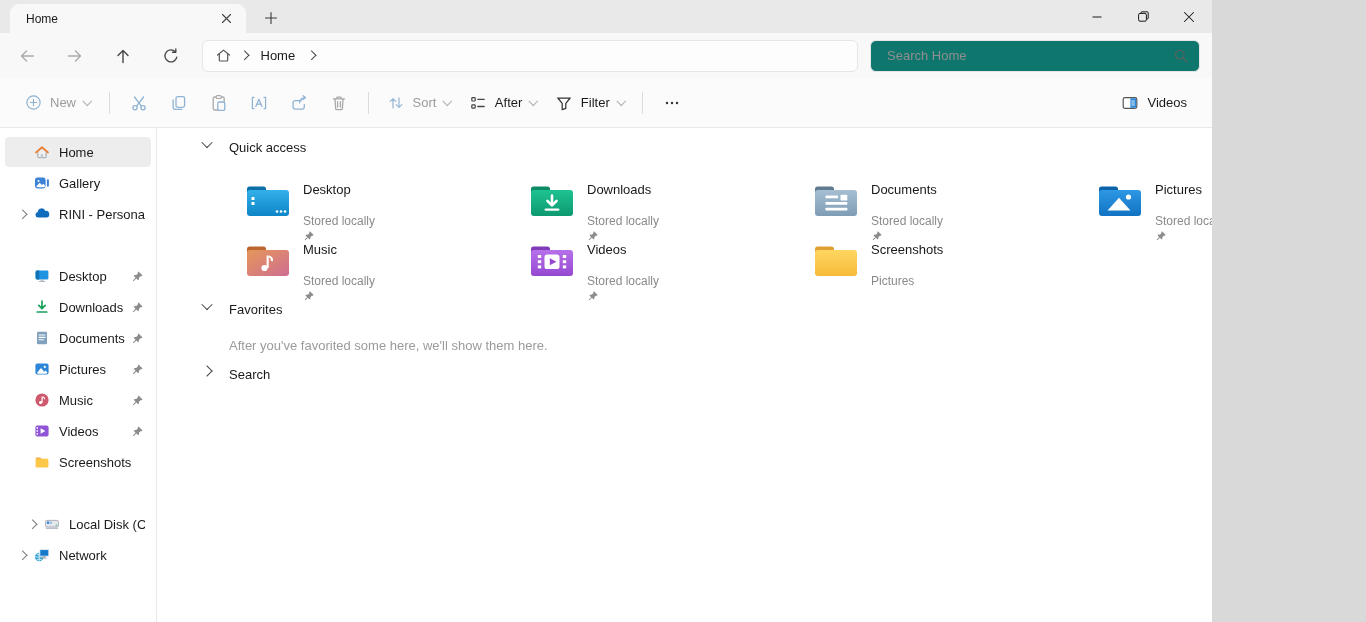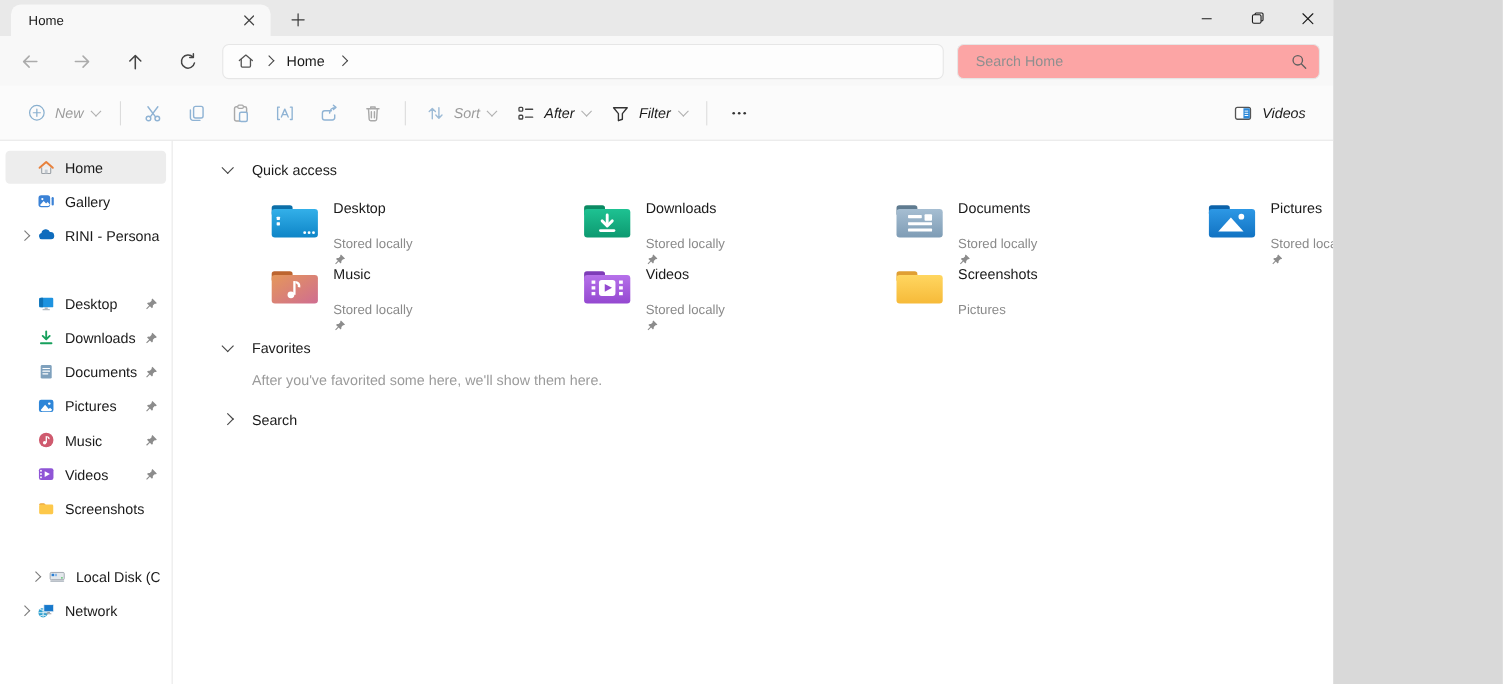--- a/index.html
+++ b/index.html
@@ -18,31 +18,31 @@
   .wincontrols{display:flex;height:33px;align-self:flex-start;}
   .winbtn{width:46px;height:33px;}
 
   
   .navbar{height:45px;background:#f8f8f8;display:flex;align-items:center;padding:0 12px 0 10px;box-sizing:border-box;}
   .navbtn{width:34px;height:32px;border-radius:4px;margin-right:14px;}
   .addressbar{flex:1;height:32px;background:#fdfdfd;border:1px solid #e6e6e6;border-radius:6px;
     display:flex;align-items:center;padding:0 12px;box-sizing:border-box;margin-right:12px;}
   .crumb-sep{margin:0 9px;display:flex;align-items:center;}
   .crumb{font-size:13px;color:#1a1a1a;padding:2px 4px;border-radius:3px;}
-  .searchbox{width:330px;height:32px;background:#fca5a5;border:1px solid #e6e6e6;border-radius:6px;
+  .searchbox{width:330px;height:32px;background:#0f766e;border:1px solid #e6e6e6;border-radius:6px;
     display:flex;align-items:center;padding:0 10px 0 14px;box-sizing:border-box;}
   .searchbox input{flex:1;border:none;background:transparent;outline:none;font-family:"Liberation Sans",sans-serif;
     font-size:13px;color:#1a1a1a;}
   .searchbox input::placeholder{color:#8f8f8f;}
 
   
   .toolbar{height:50px;background:#fbfbfb;border-bottom:1px solid #e8e8e8;display:flex;align-items:center;
     padding:0 16px;box-sizing:border-box;}
   .tbtn{height:34px;border-radius:4px;display:flex;align-items:center;gap:8px;padding:0 9px;
-    background:none;border:none;font-family:"Liberation Sans",sans-serif;font-size:13px;color:#1a1a1a;cursor:default;font-style:italic;}
+    background:none;border:none;font-family:"Liberation Sans",sans-serif;font-size:13px;color:#1a1a1a;cursor:default;}
   .tbtn.icononly{width:40px;justify-content:center;padding:0;}
   .lbl-gray{color:#9b9b9b;}
   .tdivider{width:1px;height:22px;background:#dcdcdc;margin:0 9px;}
   .tspacer{flex:1;}
 
   
   .chev{display:inline-block;width:7px;height:7px;border-right:1.3px solid #7a7a7a;border-bottom:1.3px solid #7a7a7a;}
   .chev.down{transform:rotate(45deg) translate(-1px,-1px);}
   .chev.right{transform:rotate(-45deg);}
   .chev.dark{border-color:#454545;}
@@ -57,21 +57,21 @@
   .sitem.sel{background:#ededed;}
   .chevslot{width:22px;display:flex;align-items:center;justify-content:center;flex:none;}
   .sicon{width:17px;height:16px;margin-right:9px;display:flex;align-items:center;justify-content:center;flex:none;}
   .slabel{flex:1;font-size:13px;white-space:nowrap;overflow:hidden;}
   .spin{width:15px;display:flex;align-items:center;justify-content:center;flex:none;}
   .sgap{height:30px;}
   .sitem.indent{margin-left:15px;}
 
   
   .content{flex:1;padding:12px 0 0 40px;box-sizing:border-box;overflow:hidden;}
-  .sechead{display:flex;align-items:center;height:28px;}
+  .sechead{display:flex;align-items:flex-start;height:28px;}
   .sechev{width:20px;display:flex;align-items:center;justify-content:center;margin-right:12px;}
   .sectitle{font-size:13px;color:#1a1a1a;}
   .tilegrid{display:flex;flex-wrap:wrap;margin:12px 0 0 48px;width:1140px;}
   .tile{width:284px;height:58px;display:flex;gap:12px;margin-bottom:2px;border-radius:4px;}
   .fold{width:46px;height:38px;margin-top:2px;flex:none;}
   .tiletext{display:flex;flex-direction:column;padding-top:2px;}
   .tname{font-size:13px;line-height:16px;color:#191919;}
   .tsub{font-size:12px;line-height:15px;color:#8a8a8a;margin-top:16px;}
   .tpin{height:14px;display:flex;align-items:center;margin-top:1px;}
   .favempty{margin:8px 0 10px 32px;font-size:13px;color:#9b9b9b;}

